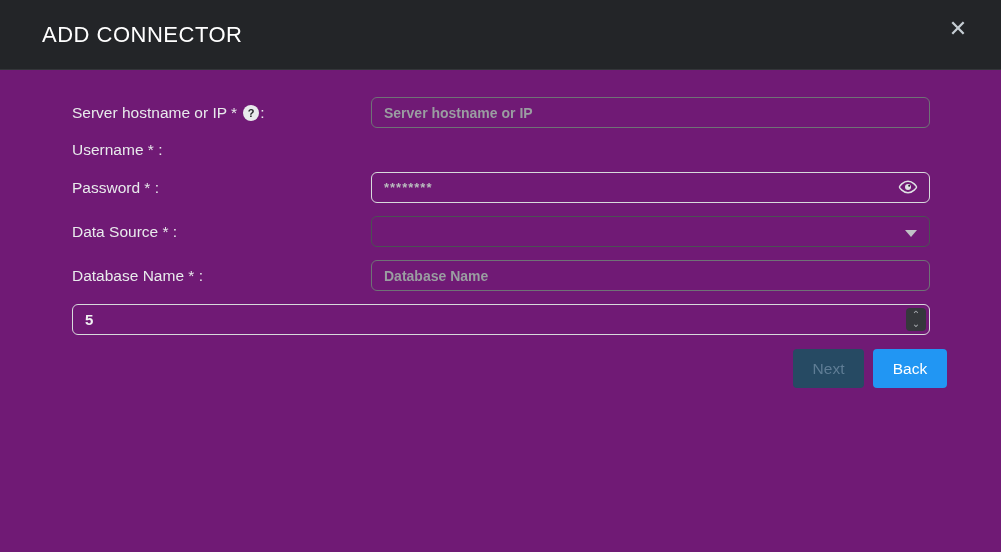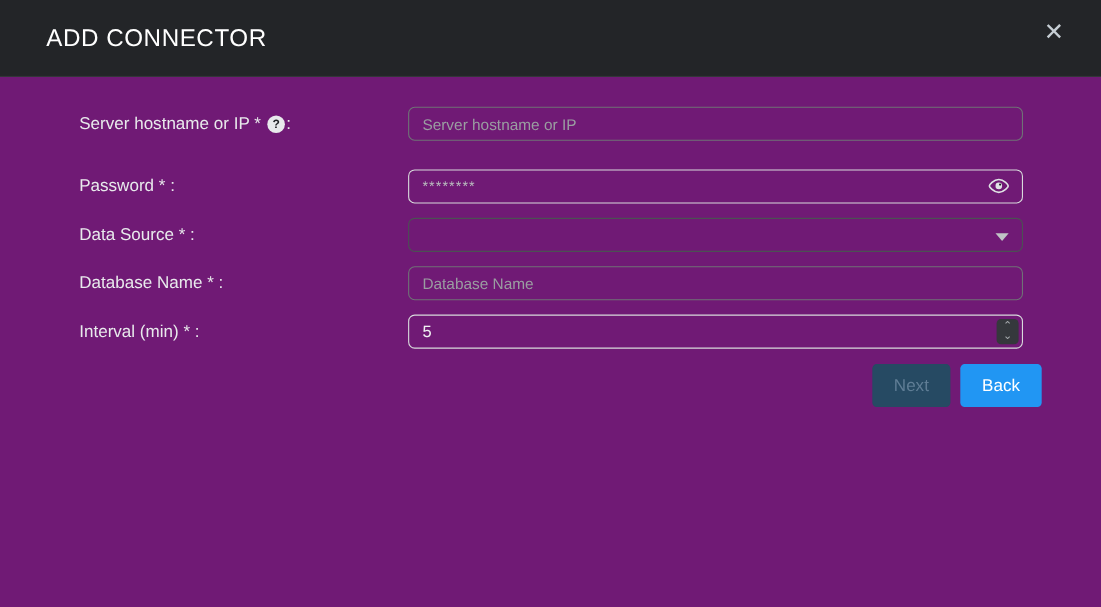--- a/index.html
+++ b/index.html
@@ -51,21 +51,21 @@
   .help-icon {
     display:inline-flex; align-items:center; justify-content:center;
     width:16px; height:16px; border-radius:50%; background:#e8eaec;
     color:#232528; font-size:11px; font-weight:bold; margin:0 1px 0 6px;
   }
   .field-wrap { position:relative; flex:1 1 auto; height:31px; }
   .txt-input {
     width:100%; height:31px; background:transparent;
     border:1px solid #6f7276; border-radius:6px;
     padding:0 12px; color:#e8eaec; font-size:14px;
-    font-family:"Liberation Sans", sans-serif; outline:none;
+    font-family:"Liberation Sans", sans-serif; outline:none;font-weight:bold;
   }
   .txt-input::placeholder { color:#9a9da1; opacity:1; }
   .txt-input.bright { border-color:#d8dadc; }
   .txt-input.pwd { font-size:13px; letter-spacing:1px; color:#b9bcbe; padding-top:0; }
   .eye-btn {
     position:absolute; right:10px; top:5px; width:22px; height:20px;
     background:none; border:none; cursor:pointer; padding:0;
   }
   .eye-svg { width:20px; height:18px; display:block; }
   .select-box {
@@ -117,20 +117,21 @@
         <span>Server hostname or IP *</span>
         <span class="help-icon">?</span>
         <span>:</span>
       </div>
       <div class="field-wrap">
         <input class="txt-input" type="text" placeholder="Server hostname or IP" style="">
       </div>
     </div>
 
     <div class="form-row">
+      <div class="form-label">Username * :</div>
     </div>
 
     <div class="form-row">
       <div class="form-label">Password * :</div>
       <div class="field-wrap">
         <input class="txt-input bright pwd" type="text" value="********" style="">
         <button class="eye-btn">
           <svg class="eye-svg" viewBox="0 0 24 20">
             <path d="M12 3C6 3 1.7 9.2 1.7 10S6 17 12 17s10.3-6.2 10.3-7S18 3 12 3z" fill="none" stroke="#dfe2e4" stroke-width="1.8"></path>
             <circle cx="12" cy="10" r="3.6" fill="#dfe2e4"></circle>
@@ -151,21 +152,20 @@
     </div>
 
     <div class="form-row">
       <div class="form-label">Database Name * :</div>
       <div class="field-wrap">
         <input class="txt-input" type="text" placeholder="Database Name" style="">
       </div>
     </div>
 
     <div class="form-row">
-      <div class="form-label">Interval (min) * :</div>
       <div class="field-wrap">
         <input class="txt-input bright num-input" type="text" value="5" style="">
         <div class="spinner">
           <span>⌃</span>
           <span>⌄</span>
         </div>
       </div>
     </div>
 
     <div class="actions">

